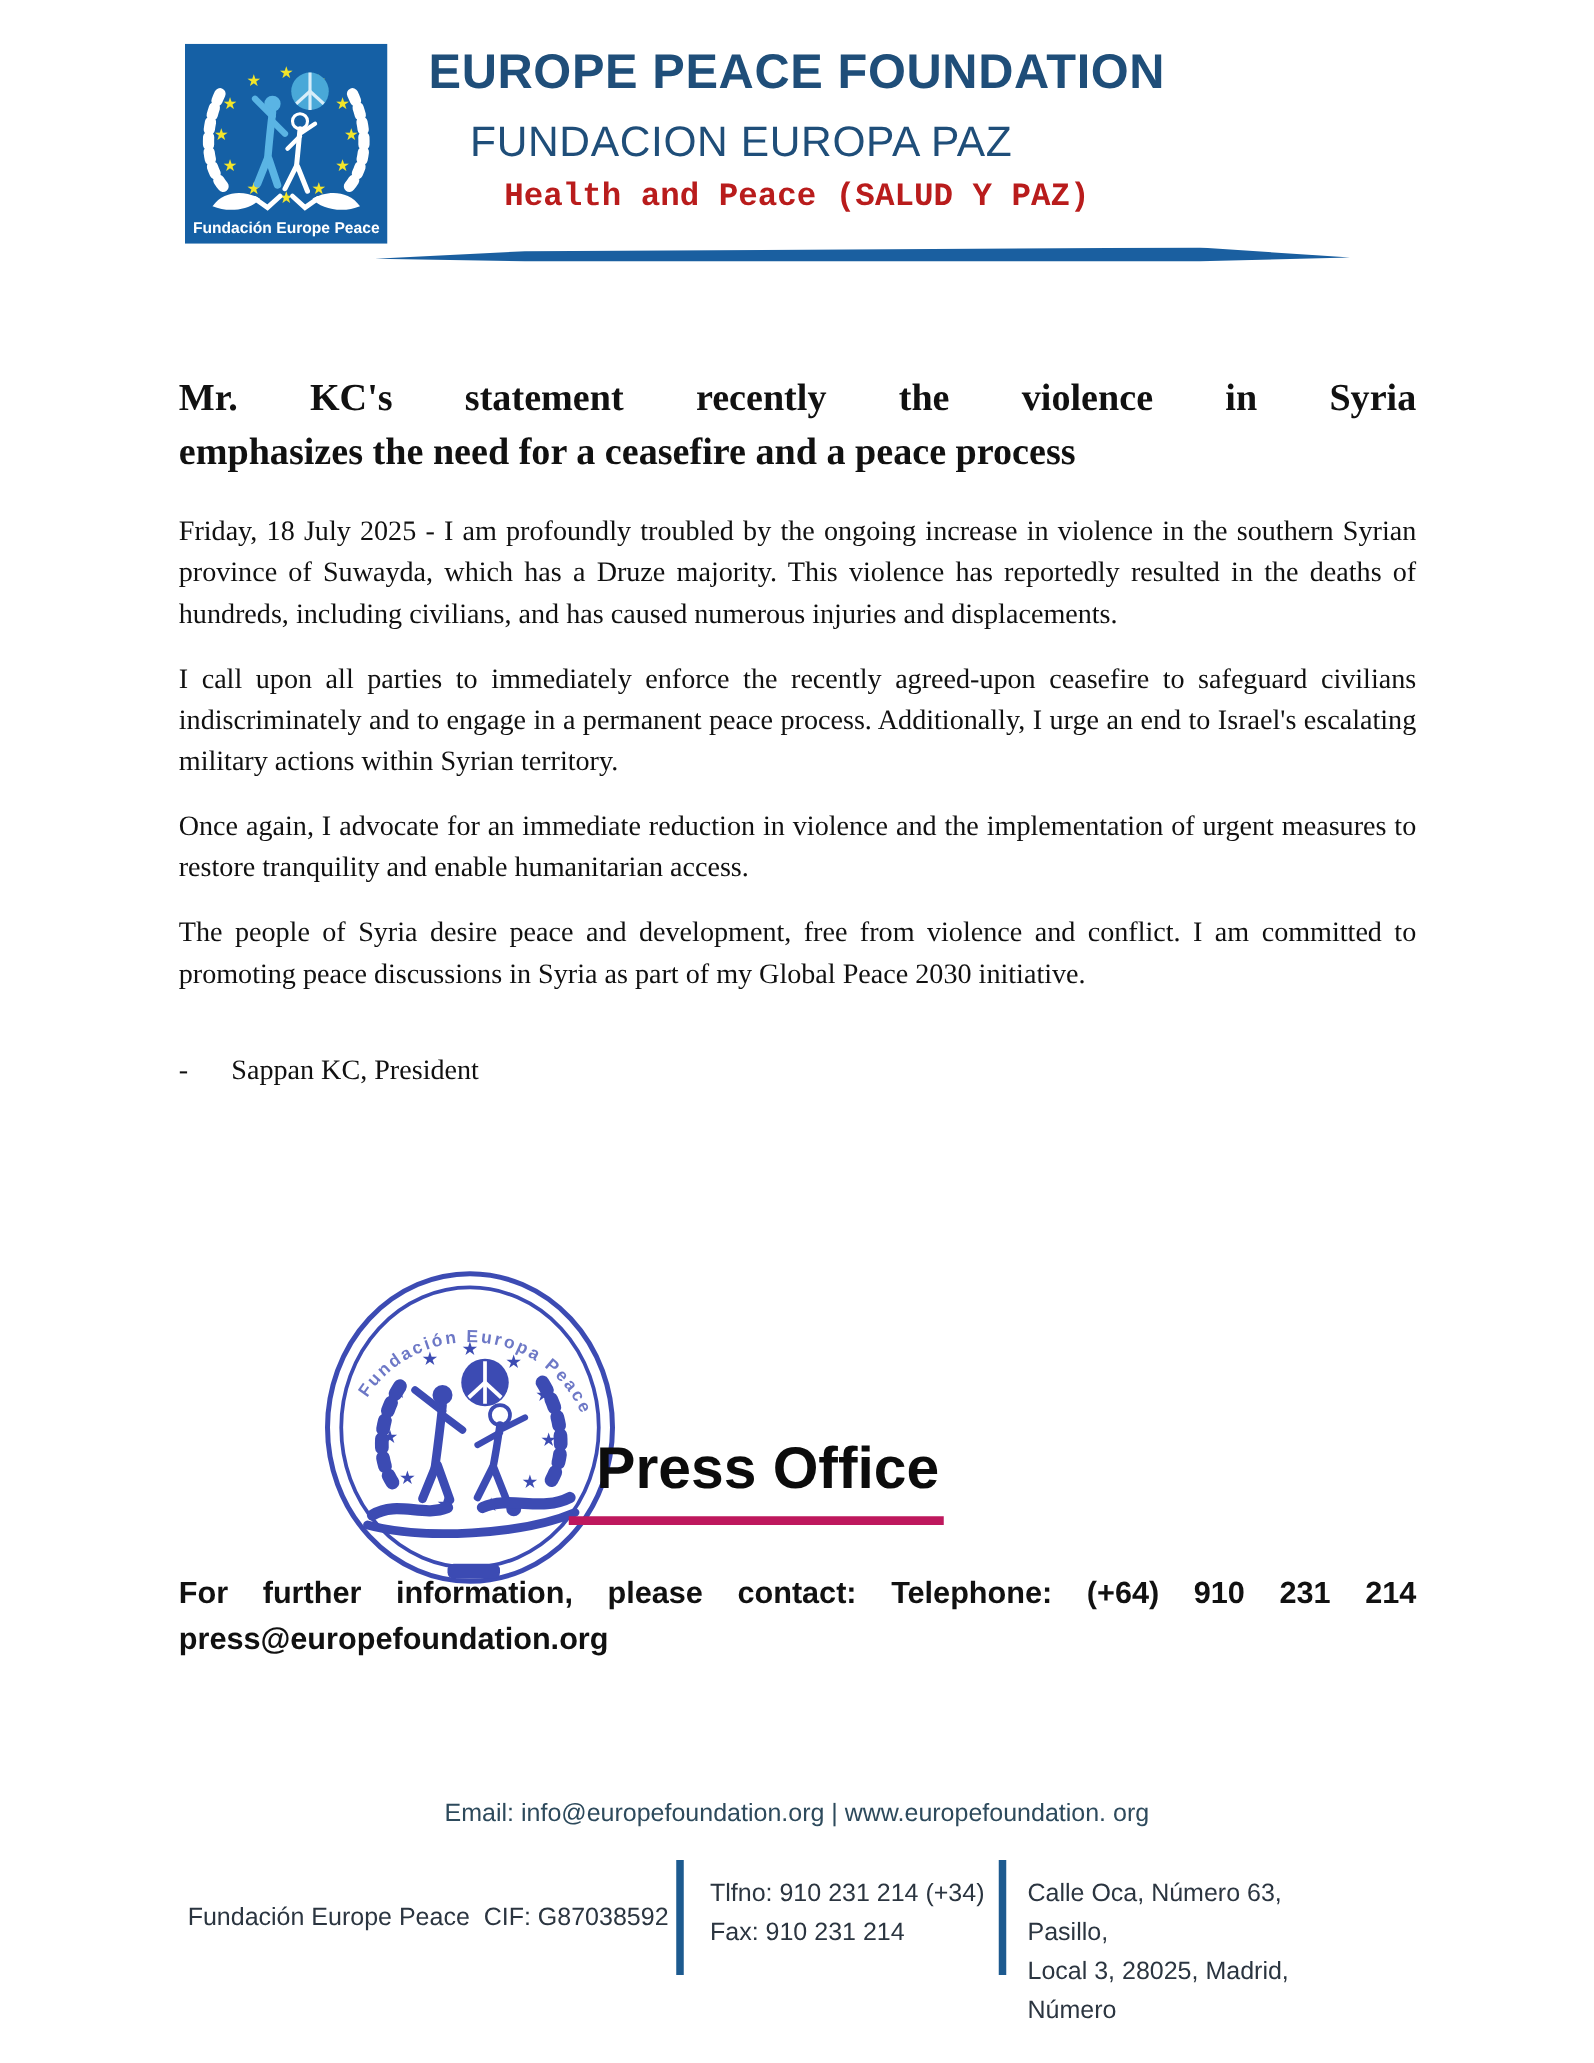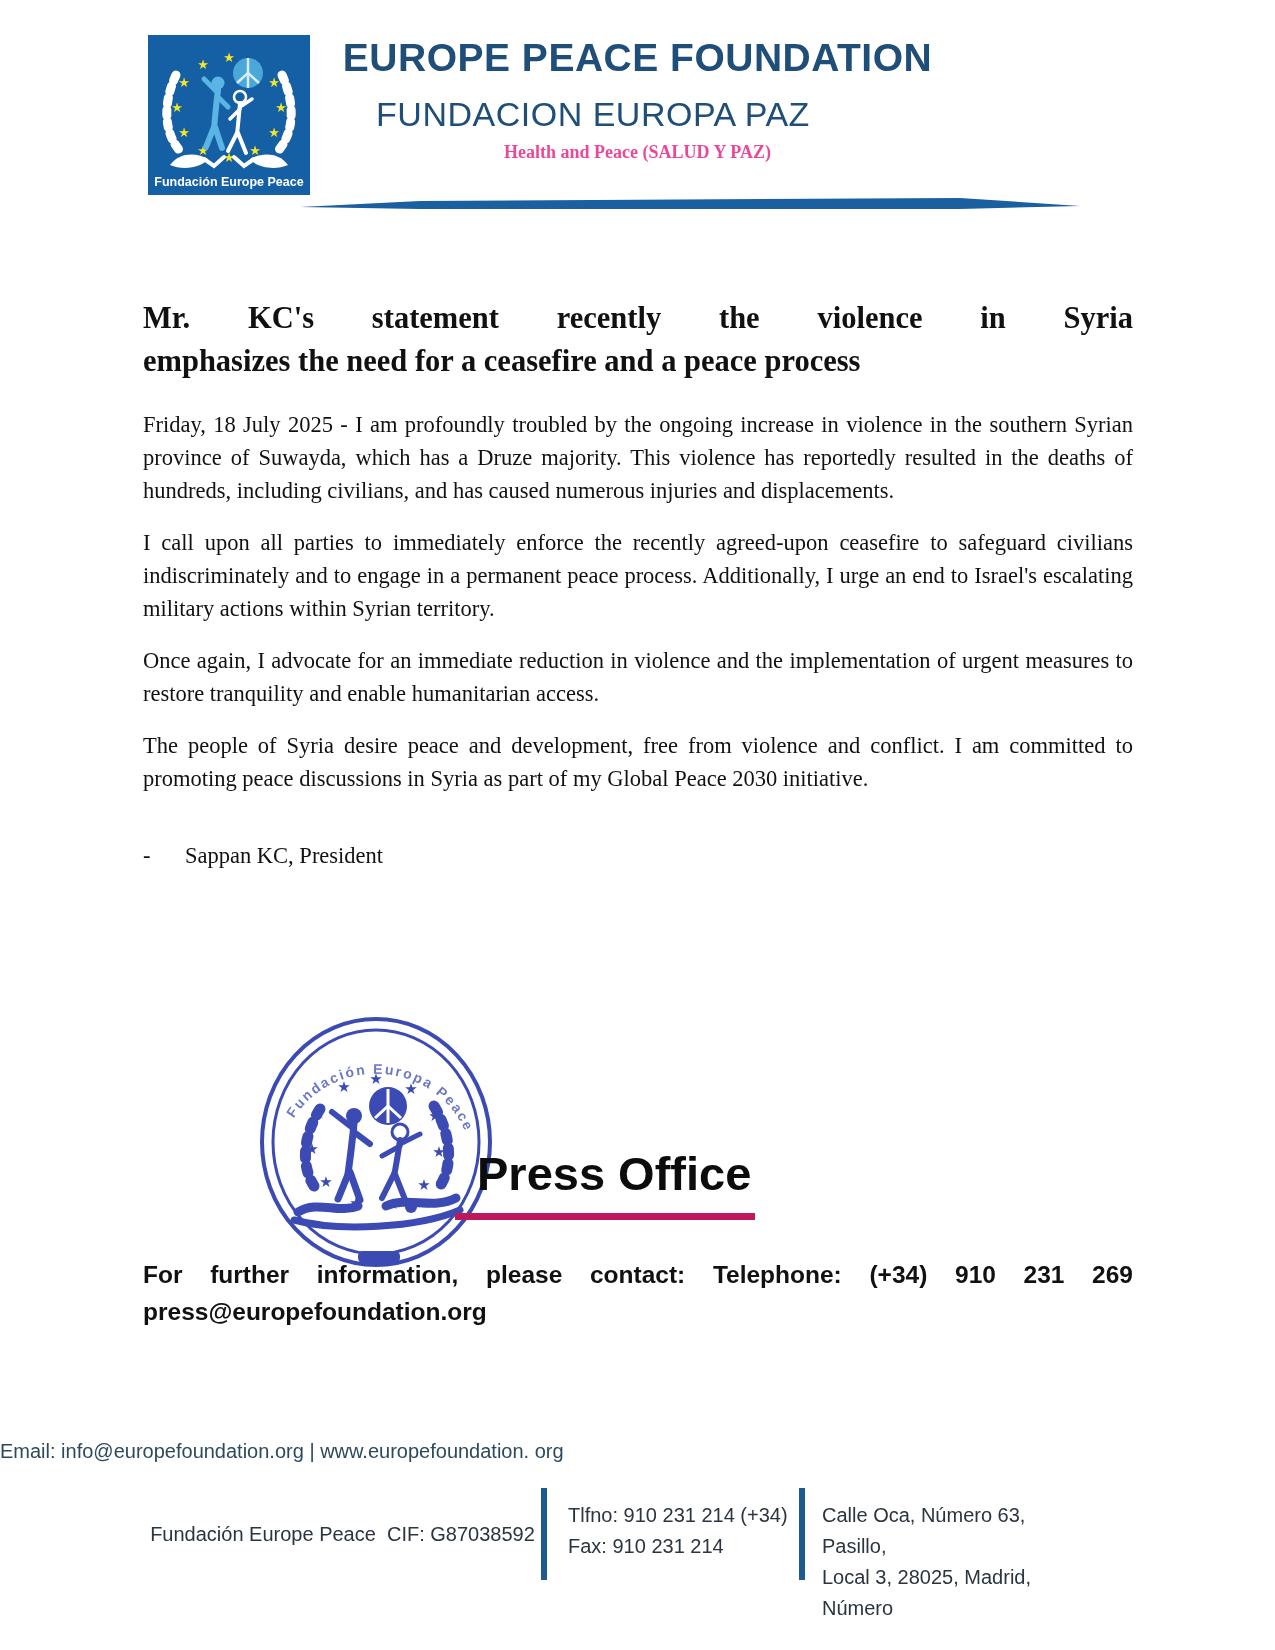--- a/index.html
+++ b/index.html
@@ -8,21 +8,21 @@
 
   
   .logo-box{position:absolute;left:148px;top:35px;width:162px;height:160px;}
   .hdr-title{position:absolute;left:0;top:36px;width:1275px;text-align:center;
              font-family:"Liberation Sans", sans-serif;font-weight:bold;font-size:39px;
              letter-spacing:.5px;color:#1f4e79;}
   .hdr-sub{position:absolute;left:0;top:95px;width:1186px;text-align:center;
            font-family:"Liberation Sans", sans-serif;font-weight:normal;font-size:34px;
            letter-spacing:.5px;color:#1f4e79;}
   .hdr-tag{position:absolute;left:0;top:142px;width:1275px;text-align:center;
-           font-family:Liberation Serif, serif;font-weight:bold;font-size:18px;color:#ec4899;}
+           font-family:Liberation Mono, monospace;font-weight:bold;font-size:26px;color:#b91c1c;}
   .hdr-rule{position:absolute;left:300px;top:198px;width:780px;height:14px;}
 
   
   .press-heading{position:absolute;left:0;top:214px;width:1275px;text-align:center;
                  font-weight:bold;font-size:27px;letter-spacing:1px;
                  text-decoration:underline;text-decoration-thickness:2.5px;text-underline-offset:5px;}
   .headline{position:absolute;left:143px;top:297px;width:990px;
             font-weight:bold;font-size:30.5px;line-height:43px;}
   .headline .l1{text-align:justify;text-align-last:justify;}
   .headline .l2{text-align:left;}
@@ -39,21 +39,21 @@
                 font-family:"Liberation Sans", sans-serif;font-weight:bold;font-size:47px;
                 color:#0c0c0c;border-bottom:7px solid #be185d;padding:0 4px 12px 22px;}
   .end-marker{position:absolute;left:455px;top:1221px;width:320px;text-align:center;
               font-family:"Liberation Sans", sans-serif;font-weight:bold;font-size:24px;}
   .contact{position:absolute;left:143px;top:1256px;width:990px;
            font-family:"Liberation Sans", sans-serif;font-weight:bold;font-size:24.5px;line-height:37px;}
   .contact .l1{text-align:justify;text-align-last:justify;}
   .contact .l2{text-align:left;}
 
   
-  .email-line{position:absolute;left:0;top:1440px;width:1275px;
+  .email-line{position:absolute;left:0;top:1440px;width:1275px;text-align:center;
               font-family:"Liberation Sans", sans-serif;font-size:20px;color:#2d4a5c;}
   .foot{font-family:"Liberation Sans", sans-serif;font-size:20px;color:#2b3540;}
   .foot-col1{position:absolute;left:150px;top:1488px;width:385px;height:92px;
              display:flex;align-items:center;justify-content:center;white-space:pre-wrap;text-align:center;}
   .foot-bar{position:absolute;top:1488px;width:6px;height:92px;background:#1d5a8f;}
   .bar1{left:541px;} .bar2{left:799px;}
   .foot-col2{position:absolute;left:568px;top:1500px;width:225px;line-height:31px;}
   .foot-col3{position:absolute;left:822px;top:1500px;width:258px;line-height:31px;}
 
   .svgtxt{font-family:"Liberation Sans", sans-serif;}
@@ -206,21 +206,21 @@
         <path d="M40,198 C60,186 80,200 100,192" stroke-width="9"></path>
         <path d="M128,192 C150,182 175,196 198,184" stroke-width="9"></path>
         <path d="M36,206 C80,218 160,214 202,196" stroke-width="7"></path>
       </g>
       <rect x="100" y="237" width="42" height="12" rx="5" fill="#2e3eae"></rect>
     </svg>
   </div>
 
   <div class="press-office">Press Office</div>
   <div class="contact">
-    <div class="l1">For further information, please contact: Telephone: (+34) 910 231 269</div>
+    <div class="l1">For further information, please contact: Telephone: (+64) 910 231 214</div>
     <div class="l2">press@europefoundation.org</div>
   </div>
 
   <div class="email-line">Email: info@europefoundation.org | www.europefoundation. org</div>
 
   <div class="foot foot-col1">Fundación Europe Peace  CIF: G87038592</div>
   <div class="foot-bar bar1"></div>
   <div class="foot foot-col2">
     <div>Tlfno: 910 231 214 (+34)</div>
     <div>Fax: 910 231 214</div>

